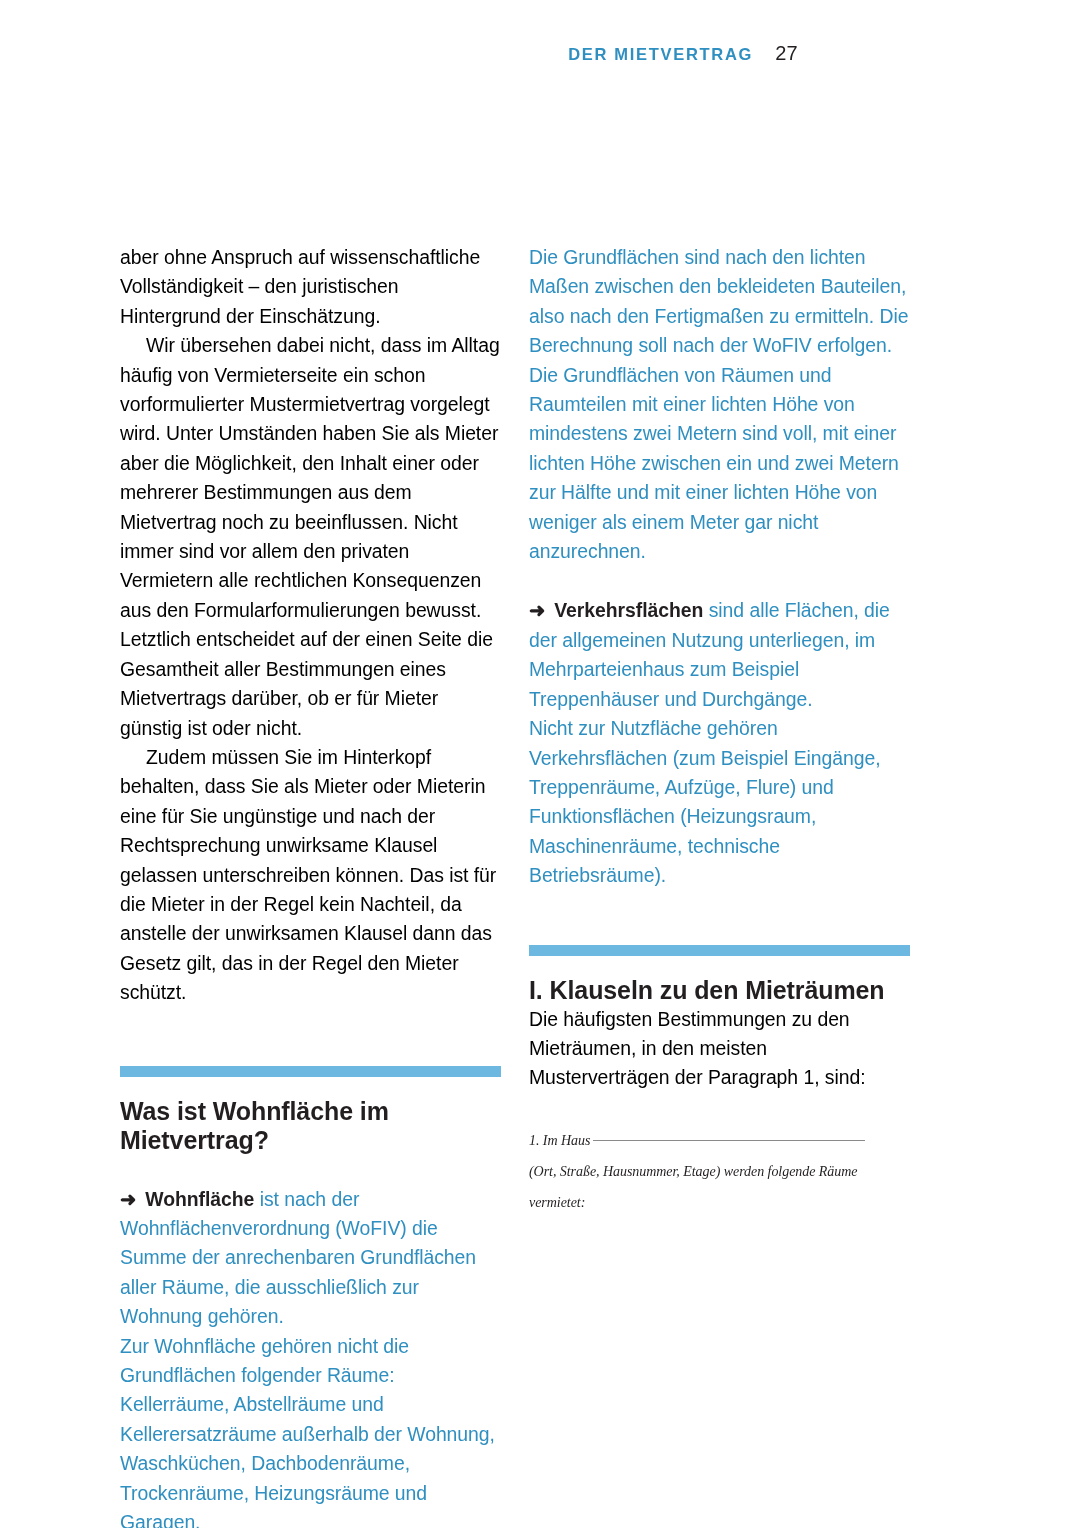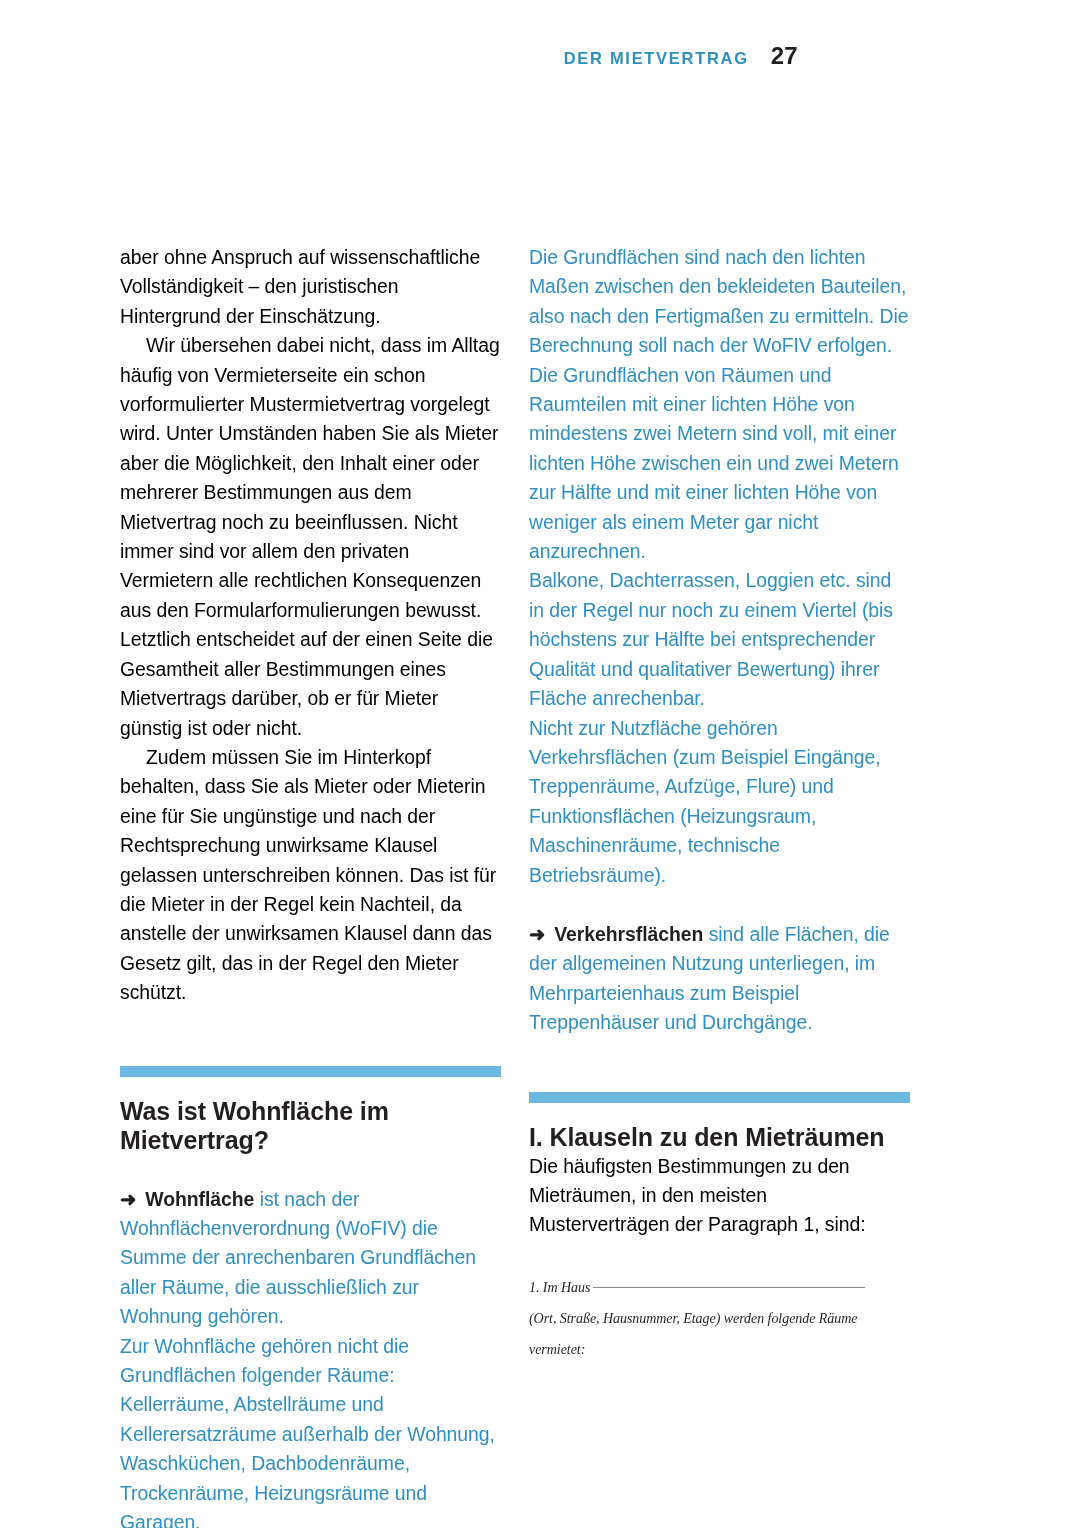--- a/index.html
+++ b/index.html
@@ -31,22 +31,22 @@
     gap: 22px;
   }
   .runhead-title {
     font-size: 16.5px;
     font-weight: bold;
     letter-spacing: 1.7px;
     color: #2E8FC0;
     white-space: nowrap;
   }
   .runhead-page {
-    font-size: 24px;
-    font-weight: bold;
+    font-size: 20px;
+    font-weight: normal;
     color: #231f20;
     letter-spacing: 0.3px;
   }
 
   
   .cols {
     position: absolute;
     top: 243px;
     left: 120px;
     width: 840px;
@@ -145,26 +145,25 @@
       <p class="blue sp-block"><span class="arrow">➜</span><span class="term">Wohnfläche</span><span> ist nach der Wohnflächenverordnung (WoFIV) die Summe der anrechenbaren Grundflächen aller Räume, die ausschließlich zur Wohnung gehören.</span></p>
 
       <p class="blue sp-tight">Zur Wohnfläche gehören nicht die Grundflächen folgender Räume: Kellerräume, Abstellräume und Kellerersatzräume außerhalb der Wohnung, Waschküchen, Dachbodenräume, Trockenräume, Heizungsräume und Garagen.</p>
 
     </div>
 
     <div class="col">
 
       <p class="blue">Die Grundflächen sind nach den lichten Maßen zwischen den bekleideten Bauteilen, also nach den Fertigmaßen zu ermitteln. Die Berechnung soll nach der WoFIV erfolgen.</p>
       <p class="blue">Die Grundflächen von Räumen und Raumteilen mit einer lichten Höhe von mindestens zwei Metern sind voll, mit einer lichten Höhe zwischen ein und zwei Metern zur Hälfte und mit einer lichten Höhe von weniger als einem Meter gar nicht anzurechnen.</p>
-      <p class="blue">Balkone, Dachterrassen, Loggien etc. sind in der Regel nur noch zu einem Viertel (bis höchstens zur Hälfte bei entsprechender Qualität und qualitativer Bewertung) ihrer Fläche anrechenbar.</p>
 
 
+      <p class="blue sp-block"><span class="arrow">➜</span><span class="term">Verkehrsflächen</span><span> sind alle Flächen, die der allgemeinen Nutzung unterliegen, im Mehrparteienhaus zum Beispiel Treppenhäuser und Durchgänge.</span></p>
+
       <p class="blue sp-tight">Nicht zur Nutzfläche gehören Verkehrsflächen (zum Beispiel Eingänge, Treppenräume, Aufzüge, Flure) und Funktionsflächen (Heizungsraum, Maschinenräume, technische Betriebsräume).</p>
-
-      <p class="blue sp-block"><span class="arrow">➜</span><span class="term">Verkehrsflächen</span><span> sind alle Flächen, die der allgemeinen Nutzung unterliegen, im Mehrparteienhaus zum Beispiel Treppenhäuser und Durchgänge.</span></p>
 
       <div class="rule" style="margin-top:54px"></div>
 
       <h2 class="h2 sp-after-rule">I. Klauseln zu den Mieträumen</h2>
 
       <p class="dark" style="">Die häufigsten Bestimmungen zu den Mieträumen, in den meisten Musterverträgen der Paragraph 1, sind:</p>
 
       <div class="form" style="margin-top:32px">
 
         <p><span>1. Im Haus</span><span class="fill fill-long"></span></p>

